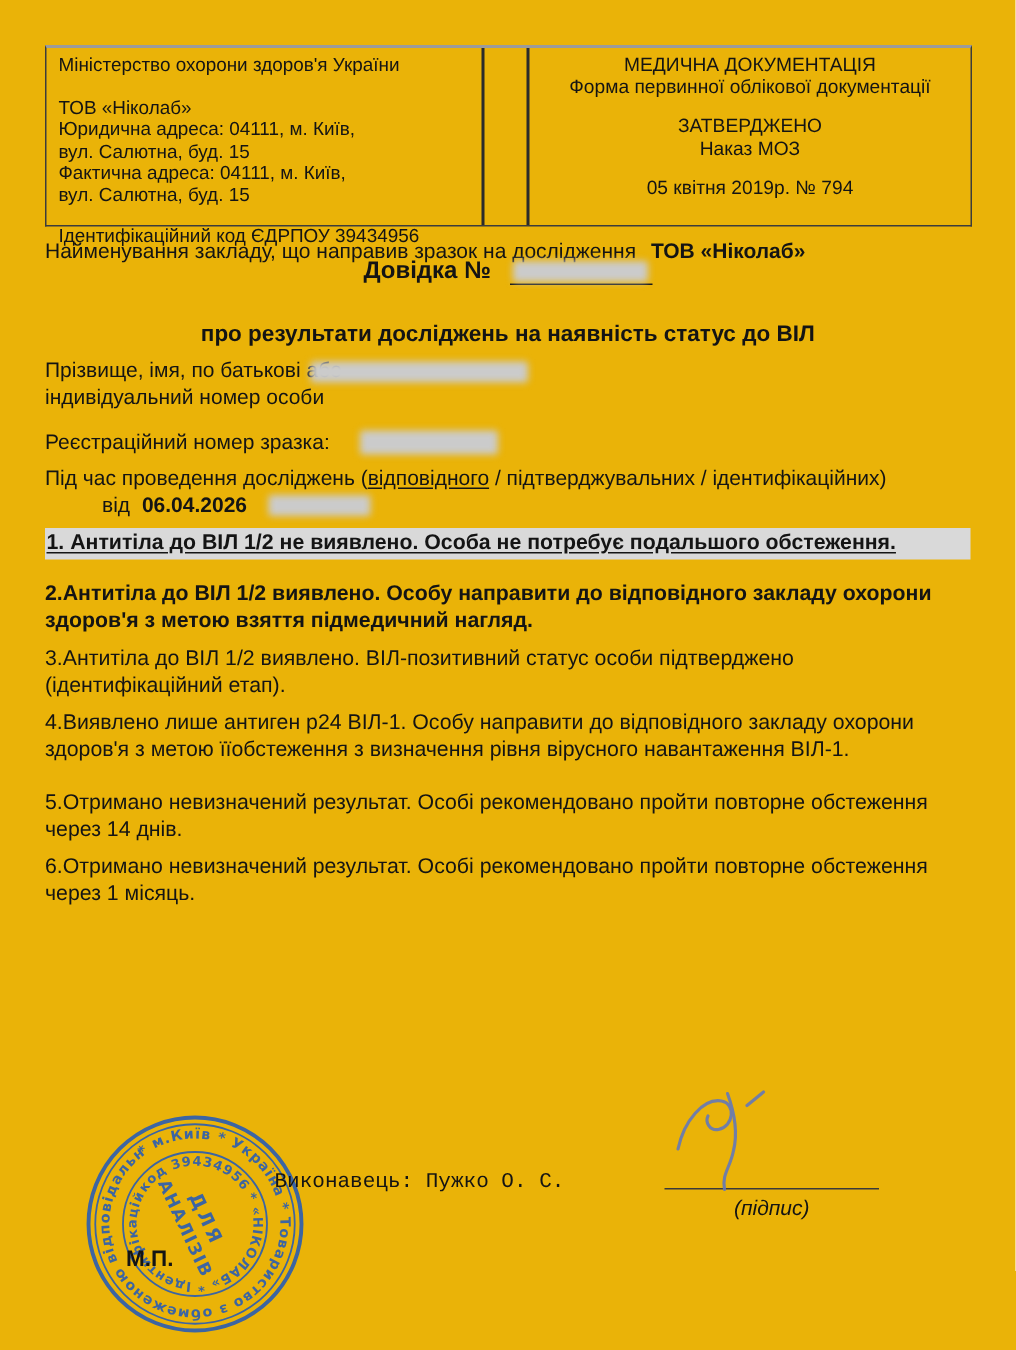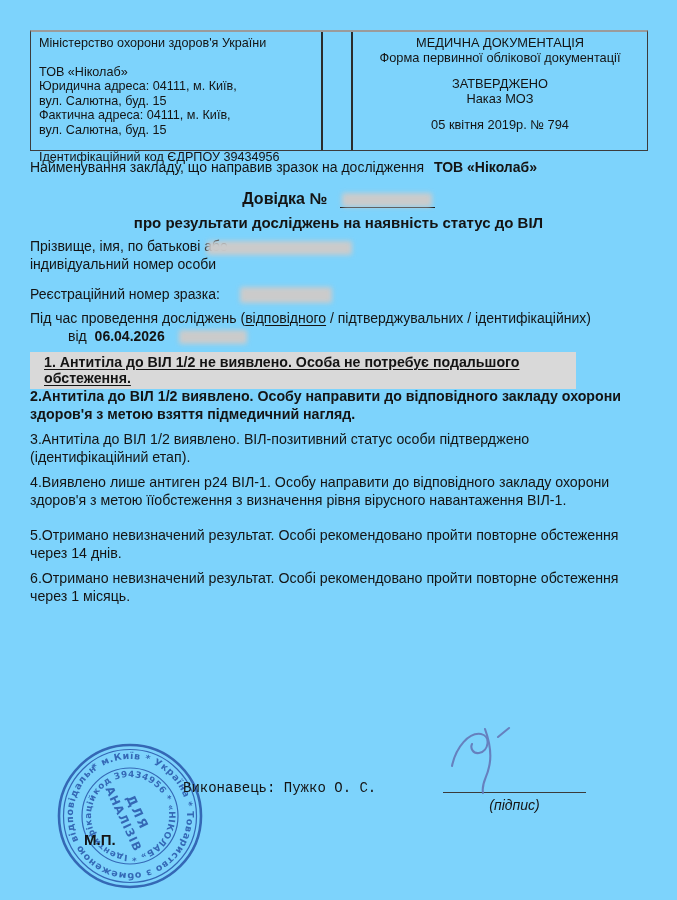--- a/index.html
+++ b/index.html
@@ -1,17 +1,17 @@
 <!DOCTYPE html>
 <html><head>
 <meta charset="utf-8">
 <style>
   html,body { margin:0; padding:0; background:#ffffff; }
   .page {
-    position:relative; width:677px; height:900px; background:#7dd3fc;
+    position:relative; width:677px; height:900px; background:#eab308;
     font-family:"Liberation Sans","DejaVu Sans",sans-serif; color:#141414;
     overflow:hidden;
   }
   
   .header-table {
     position:absolute; left:30px; top:30px; width:618px; height:121px;
     display:flex; box-sizing:border-box;
     border-top:2px solid #9b9b9b; border-bottom:1.5px solid #3c3c3c;
     border-left:1.5px solid #3c3c3c; border-right:1.5px solid #3c3c3c;
   }
@@ -33,22 +33,22 @@
   .doc-subtitle { font-size:15px; font-weight:bold; }
   
   .redact {
     display:inline-block; background:#cbcbcb; filter:blur(2.6px);
     border-radius:2px; vertical-align:middle;
   }
   .blank-underline { display:inline-block; border-bottom:1.6px solid #141414; height:17px; }
   .u { text-decoration:underline; text-underline-offset:2px; }
   
   .result-highlight {
-    position:absolute; left:30px; top:352px; width:546px; box-sizing:border-box;
-    background:#d9d9d9; font-size:14.2px; font-weight:bold; padding:2px 2px 3px 14px;
+    position:absolute; left:30px; top:352px; width:617px; box-sizing:border-box;
+    background:#d9d9d9; font-size:14.2px; font-weight:bold; padding:2px 2px 3px 1px;
   }
   .para { position:absolute; left:30px; width:618px; font-size:14.2px; line-height:17.6px; }
   
   .stamp-svg { position:absolute; left:55px; top:741px; width:150px; height:150px; z-index:1; opacity:0.92; }
   .stamp-svg text { font-family:"DejaVu Sans","Liberation Sans",sans-serif; font-weight:600; }
   .mp-label { position:absolute; left:84px; top:831px; font-size:15px; font-weight:bold; z-index:3; }
   .executor { position:absolute; left:183px; top:780px; font-size:14px; z-index:3;font-family:Liberation Mono, monospace; }
   .sign-svg { position:absolute; left:438px; top:720px; width:115px; height:76px; z-index:2; }
   .sign-line { position:absolute; left:443px; top:792px; width:143px; border-top:1.6px solid #3a3a3a; }
   .sign-caption { position:absolute; left:443px; top:797px; width:143px; text-align:center; font-size:14px; font-style:italic; }
@@ -80,21 +80,21 @@
       <div class="gap12"></div>
       <div>05 квітня 2019р. № 794</div>
     </div>
   </div>
 
   <div class="abs fs14" style="left:30px; top:159px; width:618px;">
     <span>Найменування закладу, що направив зразок на дослідження</span>
     <span class="bold" style="margin-left:6px;">ТОВ «Ніколаб»</span>
   </div>
 
-  <div class="abs center-row" style="top:190px;">
+  <div class="abs center-row" style="top:172px;">
     <span class="doc-title">Довідка №</span>
     <span class="blank-underline" style="width:95px; margin-left:8px;"><span class="redact" style="width:90px; height:14px;"></span></span>
   </div>
   <div class="abs center-row doc-subtitle" style="top:214px;">про результати досліджень на наявність статус до ВІЛ</div>
 
   <div class="abs fs14" style="left:30px; top:238px;">Прізвище, імя, по батькові або</div>
   <span class="redact abs" style="left:207px; top:241px; width:145px; height:14px;"></span>
   <div class="abs fs14" style="left:30px; top:256px;">індивідуальний номер особи</div>
 
   <div class="abs fs14" style="left:30px; top:286px;">Реєстраційний номер зразка:</div>

